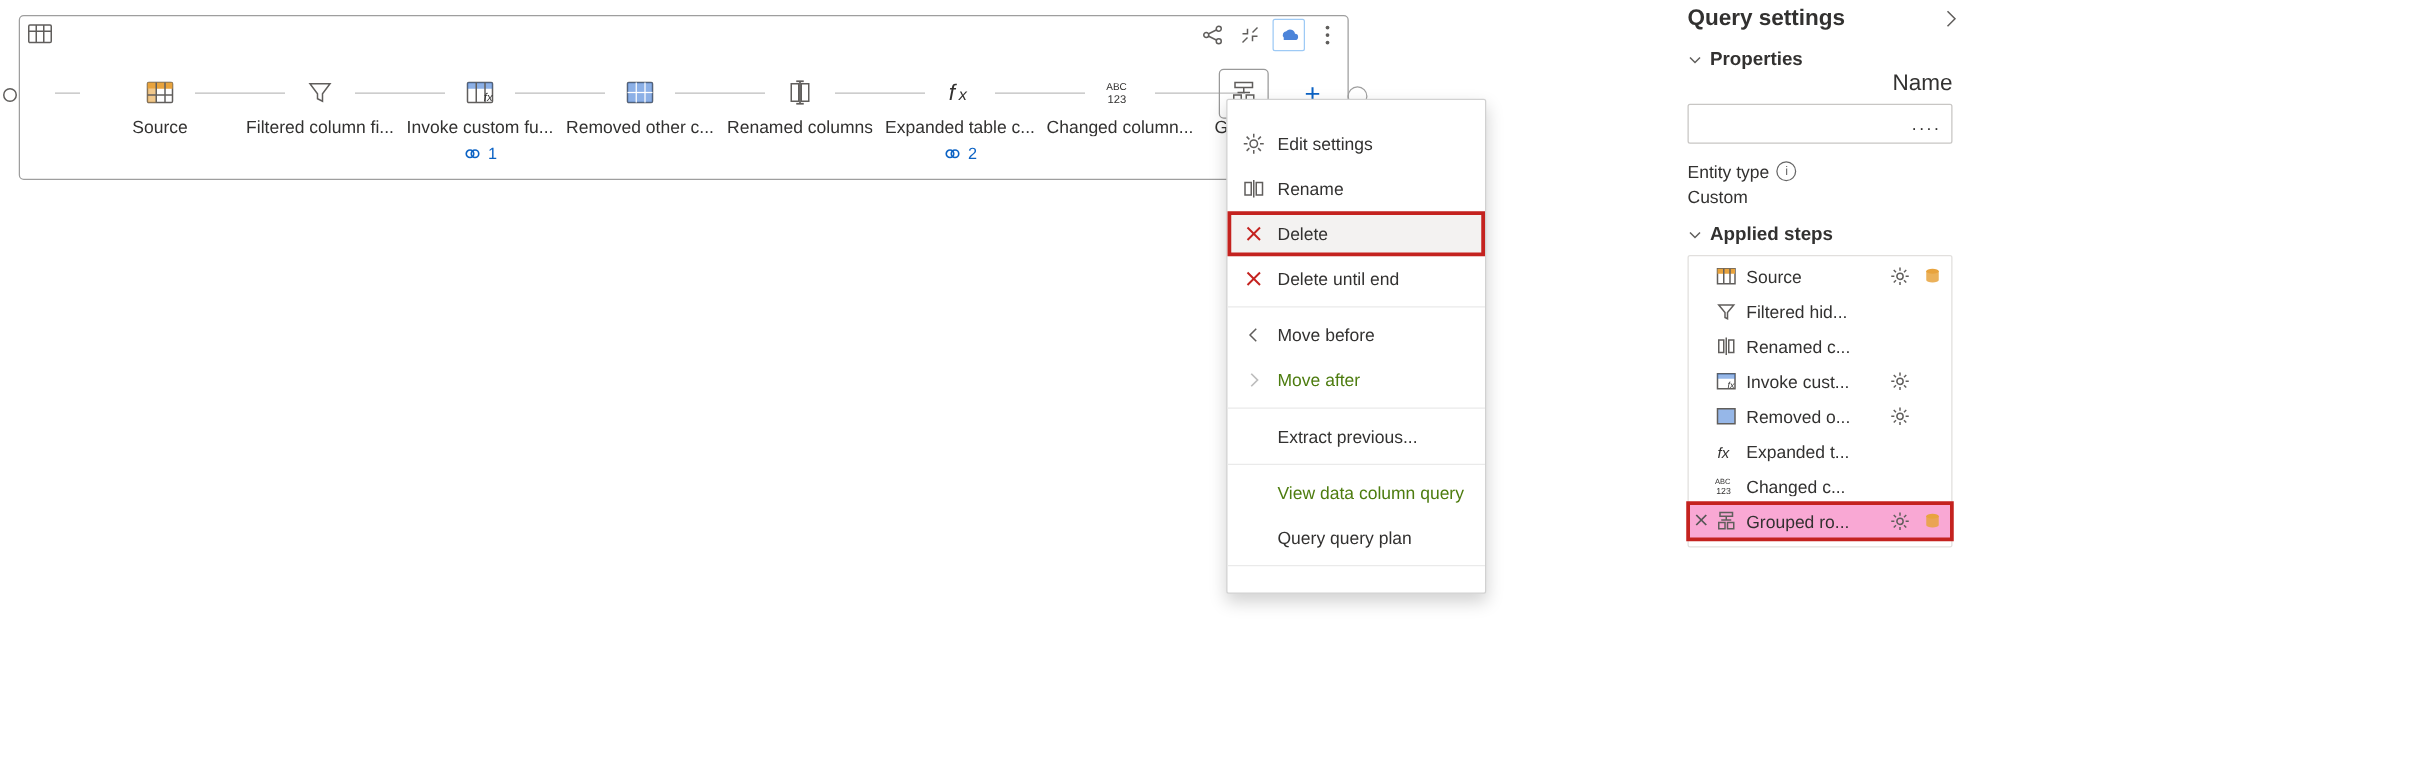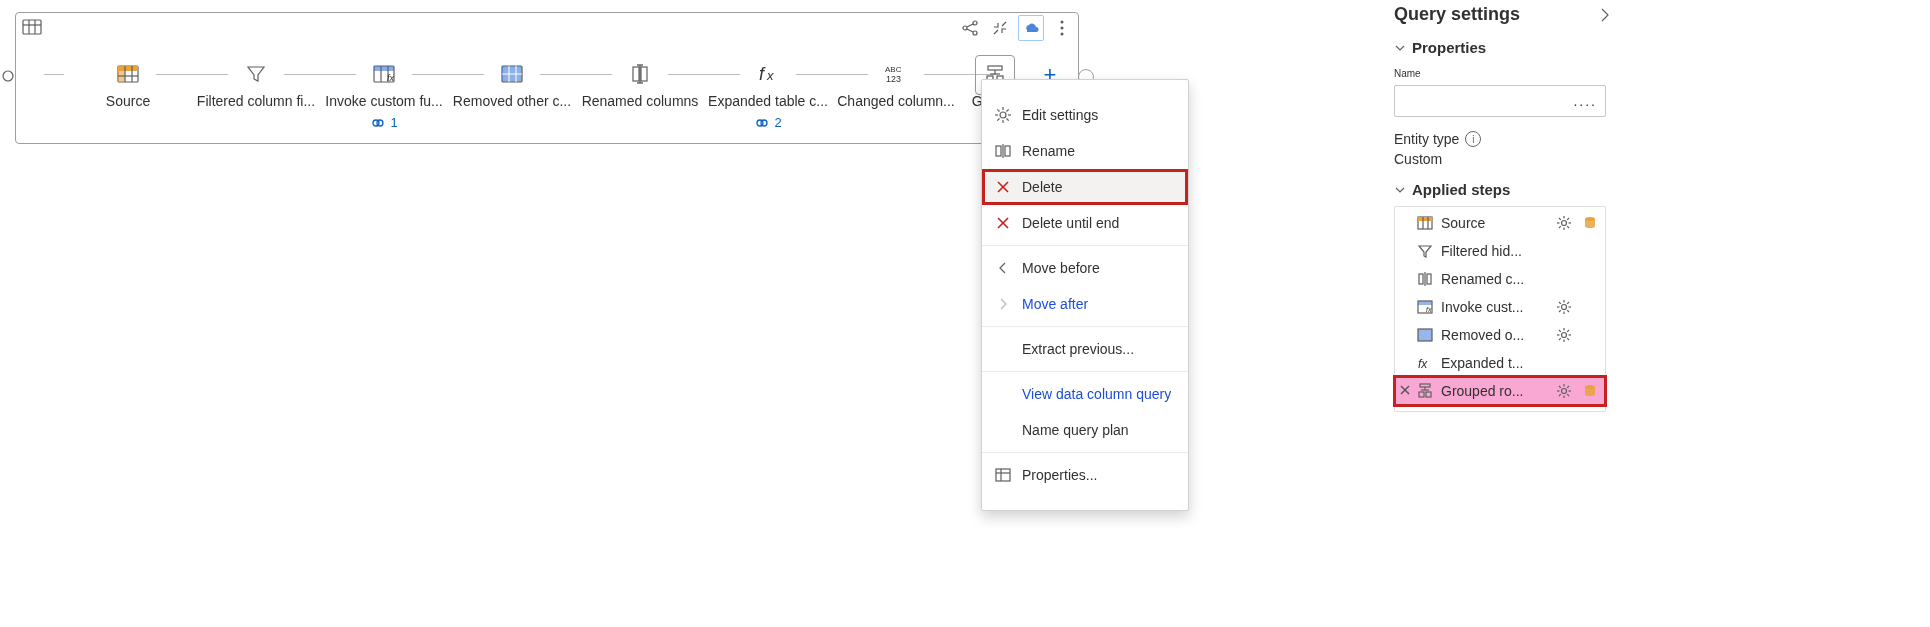--- a/index.html
+++ b/index.html
@@ -163,37 +163,37 @@
   }
   .cm-item {
     display:flex;
     align-items:center;
     column-gap:10px;
     padding: 6px 12px;
     font-size:14px;
     color:#323130;
     min-height: 24px;
   }
-  .cm-item.disabled { color:#1d4ed8; }
+  .cm-item.disabled { color:#4d7c0f; }
   .cm-item .ci { width:18px; display:flex; justify-content:center; }
   .cm-sep {
     height:1px;
     background:#eaeaea;
     margin:4px 0;
   }
   .cm-item.redbox {
     outline: 3px solid #c4221f;
     outline-offset: -3px;
     background:#f3f2f1;
   }
 
   
   .side-panel {
     position:absolute;
-    left: 1394px;
+    left: 1350px;
     top: 4px;
     width: 212px;
   }
   .sp-title {
     font-weight:600;
     font-size:18px;
   }
   .sp-chevron-out {
     position:absolute;
     right:-6px;
@@ -201,22 +201,22 @@
   }
   .sp-section-head {
     font-weight:600;
     font-size:15px;
     margin-top:14px;
     display:flex;
     align-items:center;
     column-gap:6px;
   }
   .sp-field-label {
-    font-size:10px;
-    margin-top:12px;
+    font-size:18px;
+    text-align:right;
   }
   .sp-input {
     margin-top:6px;
     height:30px;
     border:1px solid #c8c6c4;
     border-radius:2px;
     display:flex;
     align-items:center;
     padding: 0 8px;
   }
@@ -544,33 +544,23 @@
     <span class="ci"></span>
     <span>Extract previous...</span>
   </div>
   <div class="cm-sep"></div>
   <div class="cm-item disabled">
     <span class="ci"></span>
     <span>View data column query</span>
   </div>
   <div class="cm-item">
     <span class="ci"></span>
-    <span>Name query plan</span>
+    <span>Query query plan</span>
   </div>
   <div class="cm-sep"></div>
-  <div class="cm-item">
-    <span class="ci">
-      <svg width="16" height="14">
-        <rect x="1" y="1" width="14" height="12" class="lightstroke"></rect>
-        <line x1="1" y1="5" x2="15" y2="5" class="lightstroke"></line>
-        <line x1="6" y1="1" x2="6" y2="13" class="lightstroke"></line>
-      </svg>
-    </span>
-    <span>Properties...</span>
-  </div>
 </div>
 
 <div class="side-panel">
   <div class="sp-title">Query settings</div>
   <div class="sp-chevron-out">
     <svg width="14" height="18">
         <polyline points="4,3 10,9 4,15" class="lightstroke"></polyline>
       </svg>
   </div>
 
@@ -716,20 +706,31 @@
       <span class="ricon">
         <svg width="16" height="14">
             <text x="1" y="12" font-size="12" font-style="italic" fill="#323130">fx</text>
           </svg>
       </span>
       <span class="txt">Expanded t...</span>
       <span class="gearcell"></span>
         <span class="dbcell"></span>
     </div>
 
+    <div class="row">
+      <span class="ricon">
+        <svg width="18" height="16">
+            <text x="0" y="6" font-size="6" fill="#323130">ABC</text>
+            <text x="1" y="14" font-size="7" fill="#323130">123</text>
+          </svg>
+      </span>
+      <span class="txt">Changed c...</span>
+      <span class="gearcell"></span>
+        <span class="dbcell"></span>
+    </div>
 
     <div class="row redbox">
       <span class="x-left">
         <svg width="12" height="12">
             <line x1="2" y1="2" x2="10" y2="10" stroke="#555" stroke-width="1.4"></line>
             <line x1="10" y1="2" x2="2" y2="10" stroke="#555" stroke-width="1.4"></line>
           </svg>
       </span>
       <span class="ricon">
         <svg width="16" height="16">

